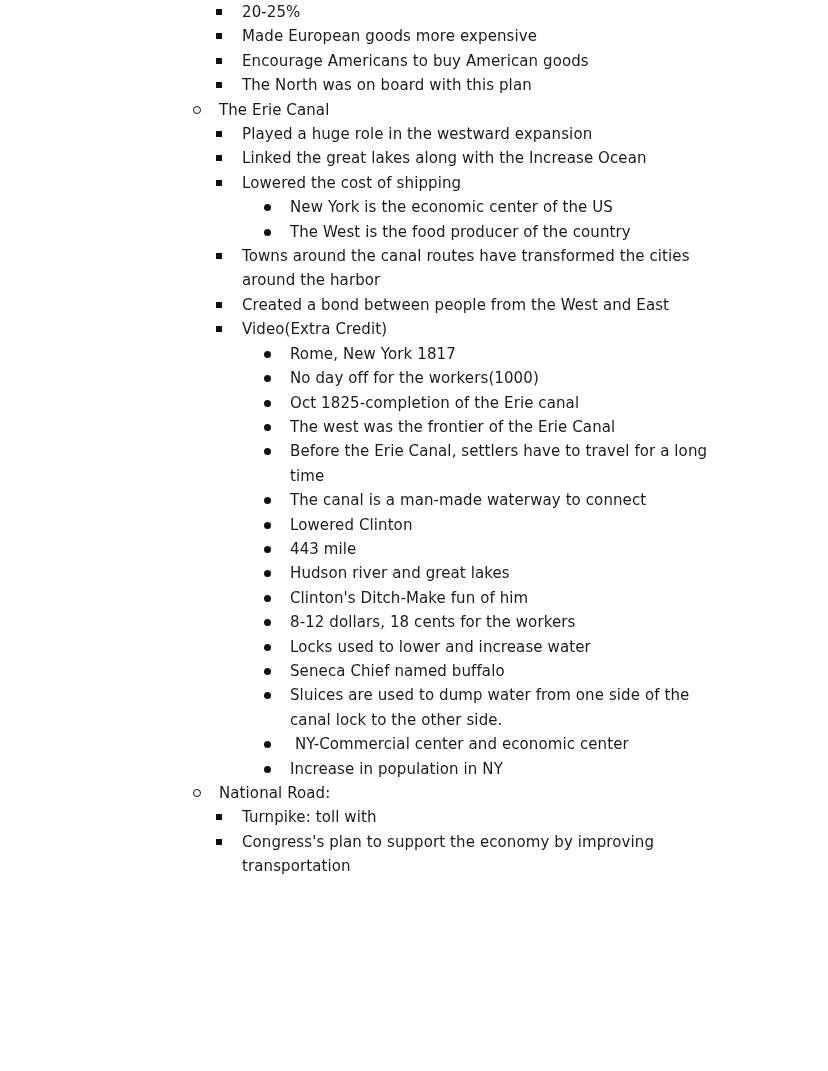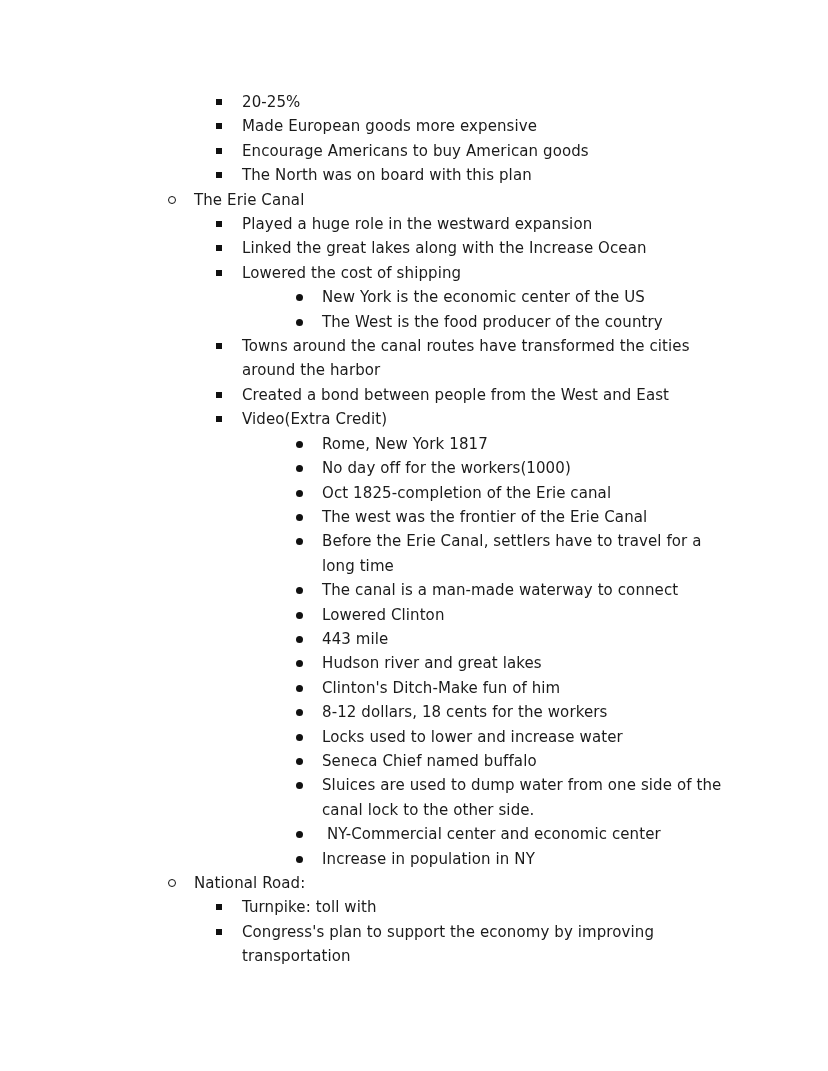--- a/index.html
+++ b/index.html
@@ -6,34 +6,33 @@
   html, body {
     background: #ffffff;
     font-family: "DejaVu Sans", "Liberation Sans", sans-serif;
   }
   .page {
     position: relative;
     width: 828px;
     height: 1071px;
     background: #ffffff;
     overflow: hidden;
-    padding-top: 90px;
     padding-right: 93px;
     color: #1b1b1b;
   }
   .row {
     display: flex;
     align-items: flex-start;
     font-size: 15px;
     line-height: 24.4px;
     letter-spacing: 0.1px;
   }
-  .row.l2 { padding-left: 168px; }
+  .row.l2 { padding-left: 168px; margin-left: 25px; }
   .row.l3 { padding-left: 216px; }
-  .row.l4 { padding-left: 264px; margin-left: 32px; }
+  .row.l4 { padding-left: 264px; }
   .bullet {
     flex: 0 0 26px;
     width: 26px;
     display: flex;
     justify-content: flex-start;
   }
   .bullet::before {
     content: "";
     display: block;
   }

